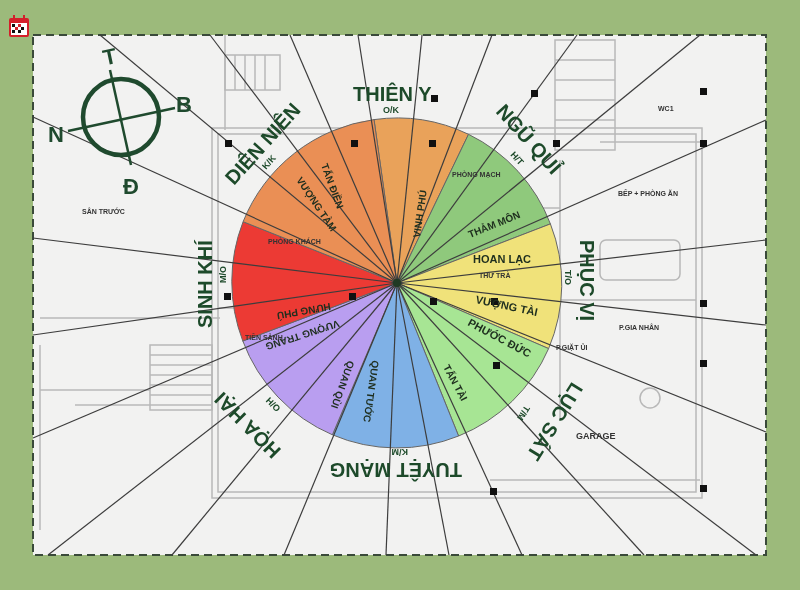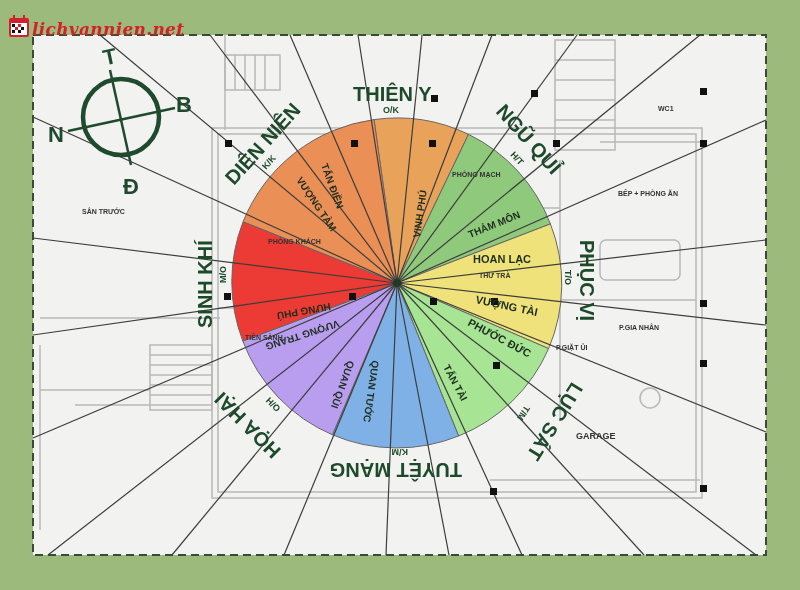--- a/index.html
+++ b/index.html
@@ -183,15 +183,14 @@
       <rect x="5" y="1" width="2" height="5" fill="#d4202a"></rect>
       <rect x="15" y="1" width="2" height="5" fill="#d4202a"></rect>
       <rect x="3" y="9" width="16" height="12" fill="#fff"></rect>
       <rect x="4" y="10" width="3" height="3" fill="#111"></rect>
         <rect x="10" y="10" width="3" height="3" fill="#d4202a"></rect>
       <rect x="7" y="13" width="3" height="3" fill="#d4202a"></rect>
         <rect x="13" y="13" width="3" height="3" fill="#111"></rect>
       <rect x="4" y="16" width="3" height="3" fill="#111"></rect>
         <rect x="10" y="16" width="3" height="3" fill="#111"></rect>
     </svg>
-    <span class="logo-text">lichvannien.net</span>
   </div>
 </div>
 
 </body></html>

